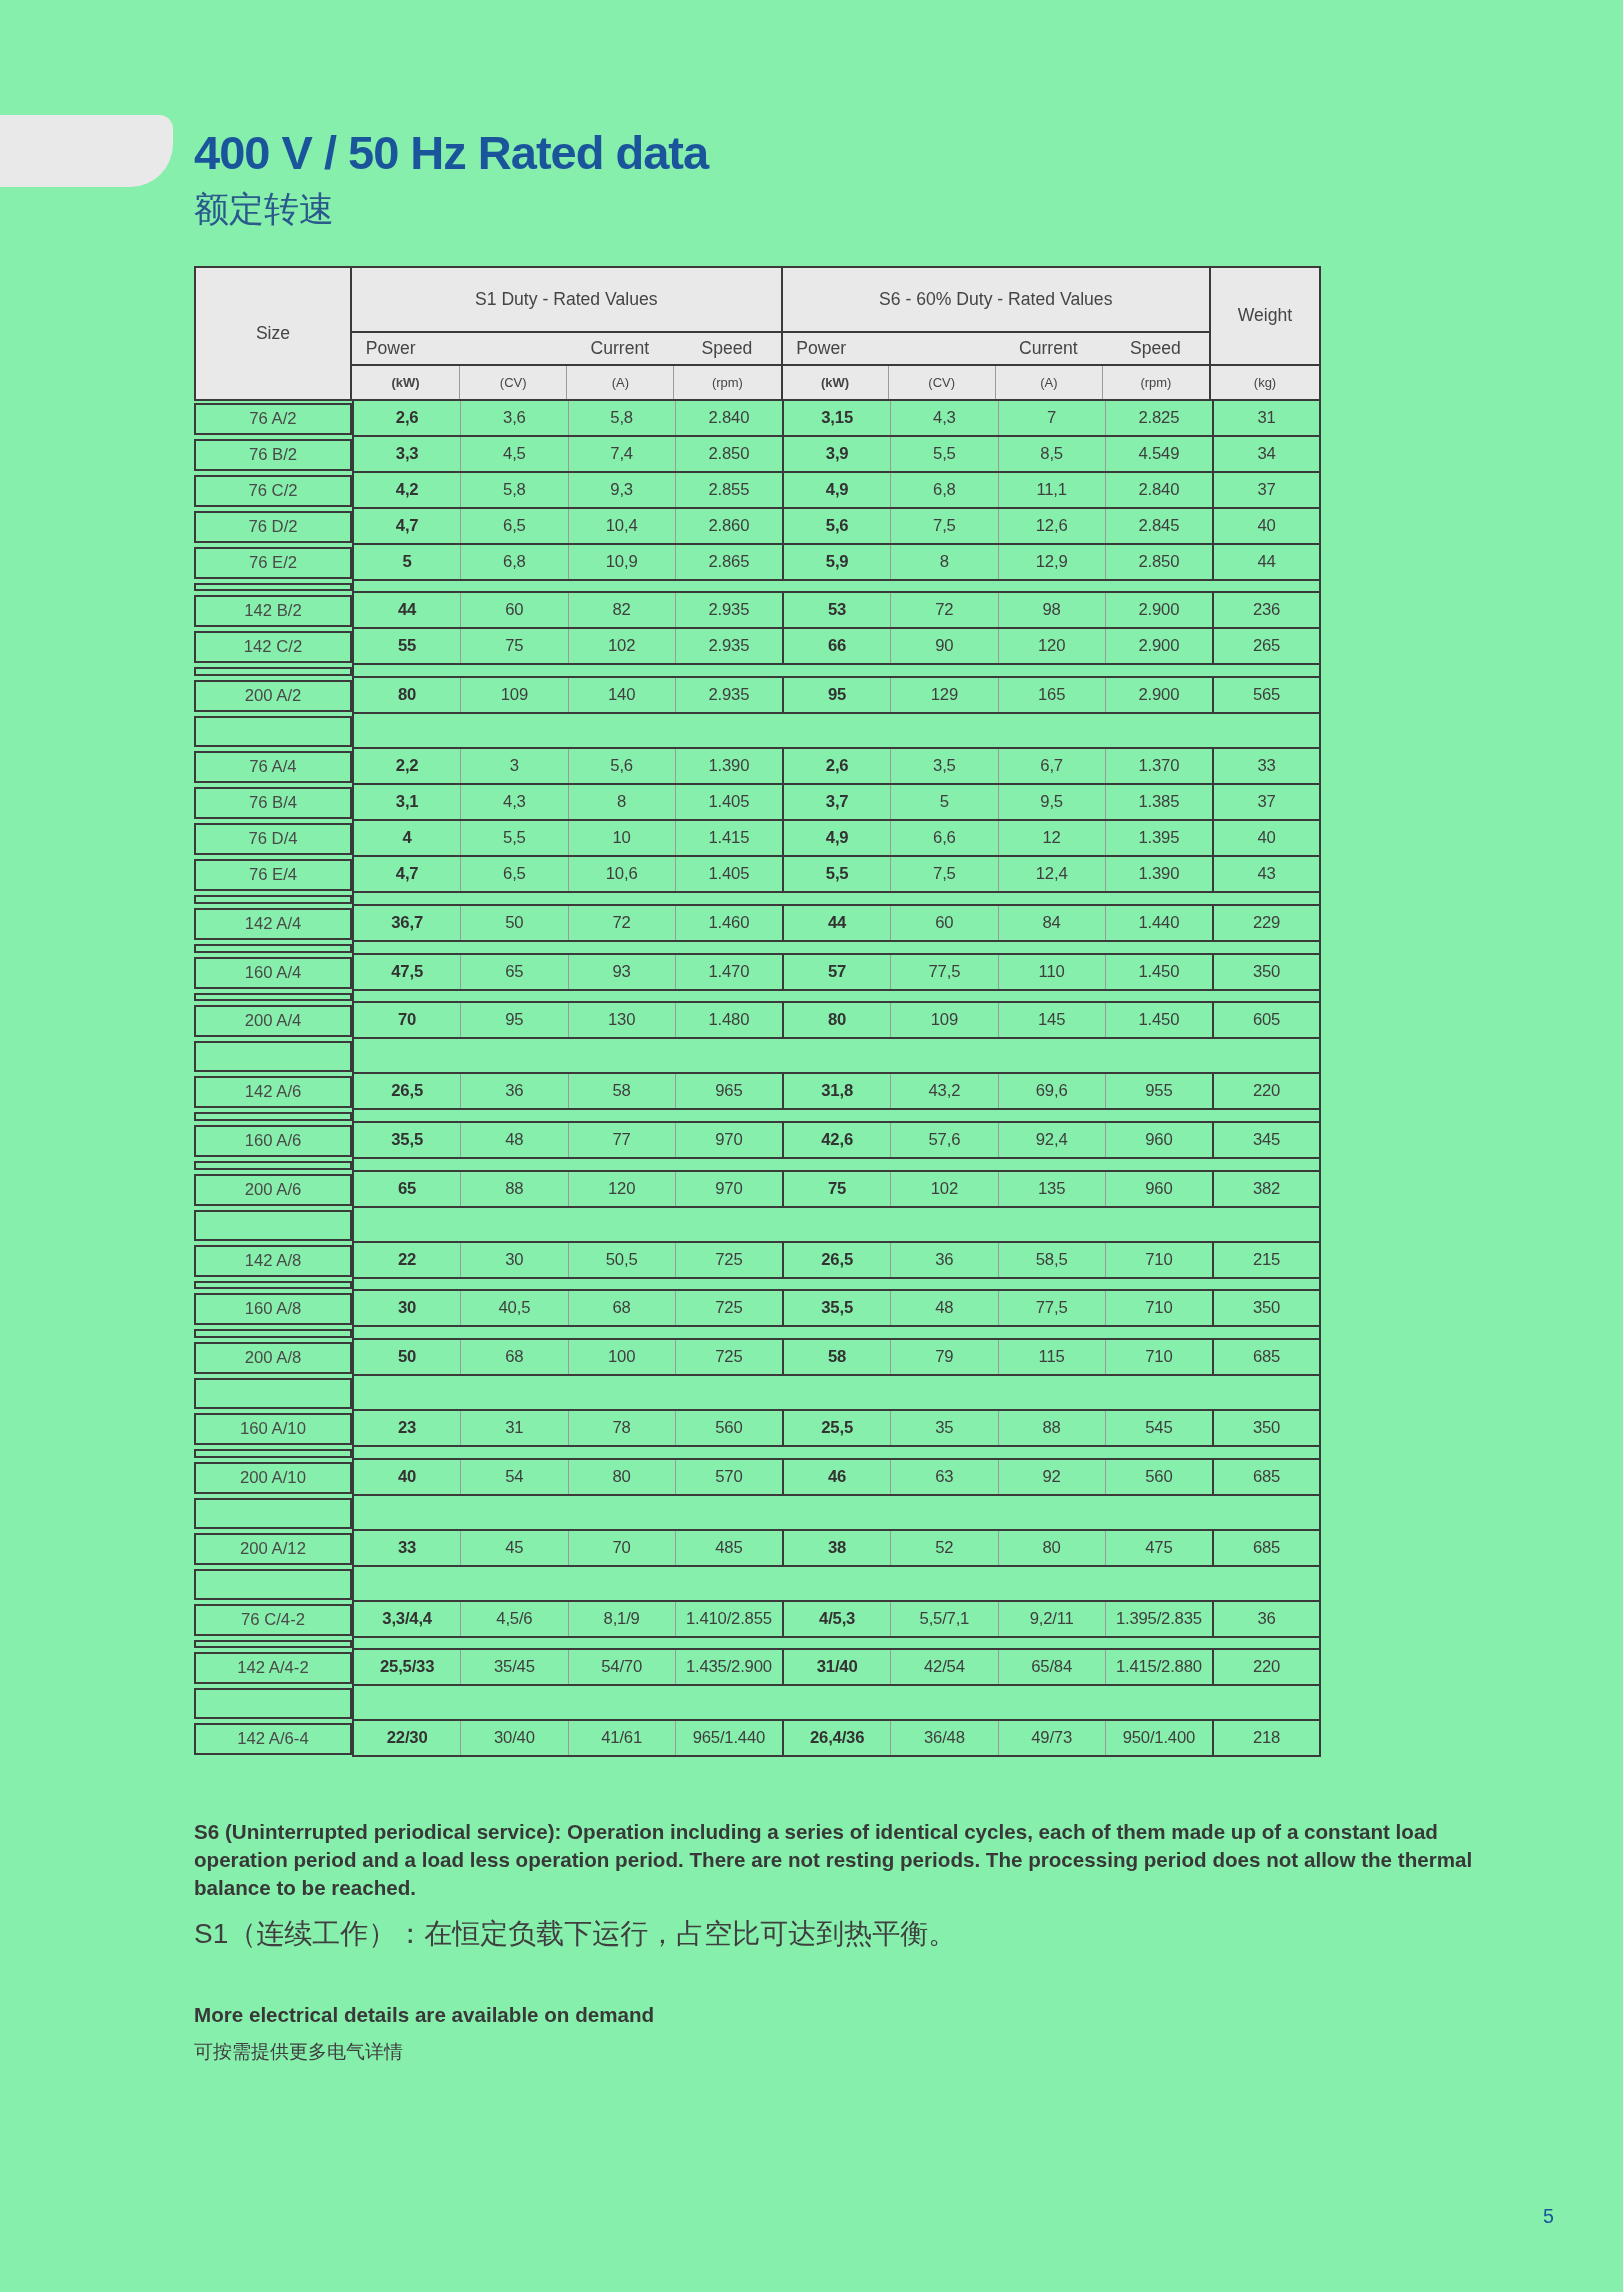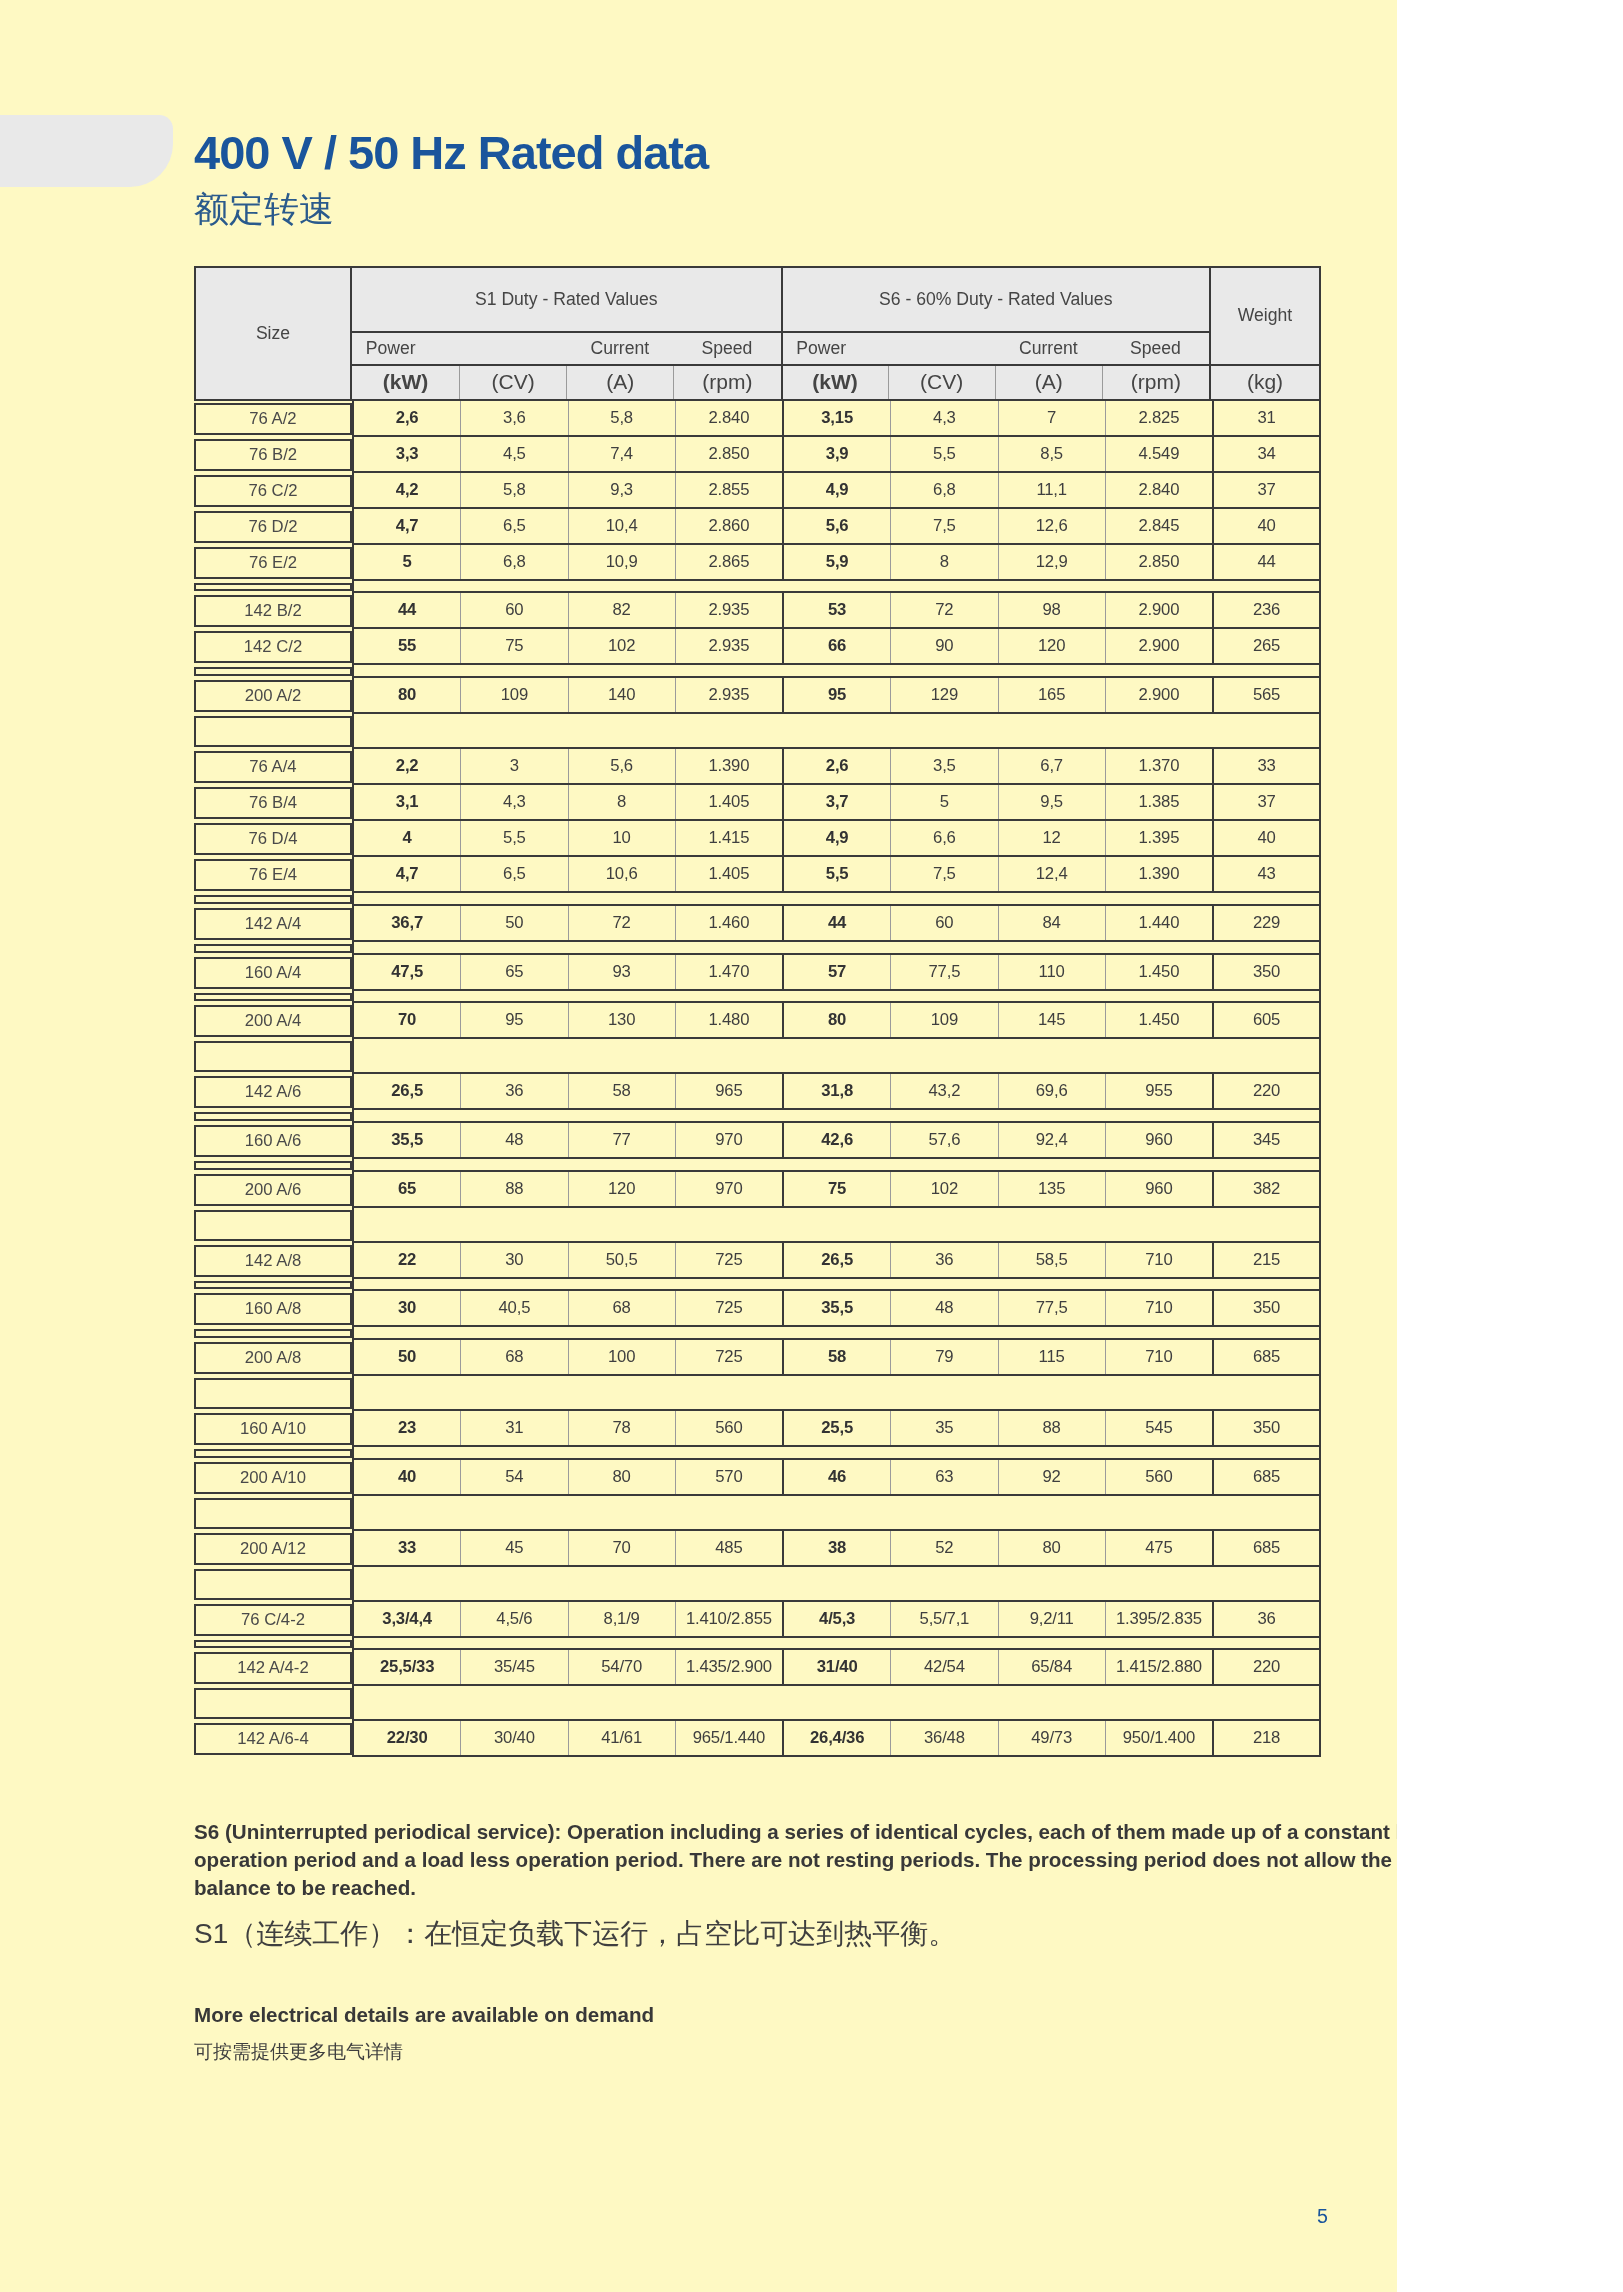--- a/index.html
+++ b/index.html
@@ -1,21 +1,21 @@
 <!DOCTYPE html>
 <html><head>
 <meta charset="utf-8">
 <style>
   * { box-sizing: border-box; margin: 0; padding: 0; }
   html,body { background:#ffffff; }
   .page {
     position: relative;
-    width: 1397px;
+    width: 1623px;
     height: 2293px;
-    background: #fef9c3;
+    background: #86efac;
     font-family: "Liberation Sans", "DejaVu Sans", sans-serif;
     color: #3f3f3f;
     overflow: hidden;
   }
   .corner-tab {
     position: absolute;
     left: 0; top: 115px;
     width: 173px; height: 72px;
     background: #e9e9e9;
     border-radius: 0 13.7px 43px 0;
@@ -55,21 +55,21 @@
   .h-size   { grid-area: 1/1/4/2; border-left:2.9px solid #3a3a3a; border-right:2.9px solid #3a3a3a; }
   .h-s1     { grid-area: 1/2/2/6;  border-bottom:2.9px solid #3a3a3a; }
   .h-s6     { grid-area: 1/6/2/10; border-left:2.9px solid #3a3a3a; border-bottom:2.9px solid #3a3a3a; }
   .h-weight { grid-area: 1/10/3/11; border-left:2.9px solid #3a3a3a; border-bottom:2.9px solid #3a3a3a; }
   .h-power1   { grid-area: 2/2/3/4; justify-content:flex-start; padding-left:13.7px; border-bottom:2.9px solid #3a3a3a; }
   .h-current1 { grid-area: 2/4/3/5; border-bottom:2.9px solid #3a3a3a; }
   .h-speed1   { grid-area: 2/5/3/6; border-bottom:2.9px solid #3a3a3a; }
   .h-power2   { grid-area: 2/6/3/8; justify-content:flex-start; padding-left:13.7px; border-left:2.9px solid #3a3a3a; border-bottom:2.9px solid #3a3a3a; }
   .h-current2 { grid-area: 2/8/3/9; border-bottom:2.9px solid #3a3a3a; }
   .h-speed2   { grid-area: 2/9/3/10; border-bottom:2.9px solid #3a3a3a; }
-  .u { font-size: 21px; }
+  .u { font-size: 13px; }
   .u-kw1 { grid-area: 3/2/4/3; font-weight:bold; }
   .u-cv1 { grid-area: 3/3/4/4; border-left:1px solid #9b9b9b; }
   .u-a1  { grid-area: 3/4/4/5; border-left:1px solid #9b9b9b; }
   .u-rpm1{ grid-area: 3/5/4/6; border-left:1px solid #9b9b9b; }
   .u-kw2 { grid-area: 3/6/4/7; border-left:2.9px solid #3a3a3a; font-weight:bold; }
   .u-cv2 { grid-area: 3/7/4/8; border-left:1px solid #9b9b9b; }
   .u-a2  { grid-area: 3/8/4/9; border-left:1px solid #9b9b9b; }
   .u-rpm2{ grid-area: 3/9/4/10; border-left:1px solid #9b9b9b; }
   .u-kg  { grid-area: 3/10/4/11; border-left:2.9px solid #3a3a3a; }
 

